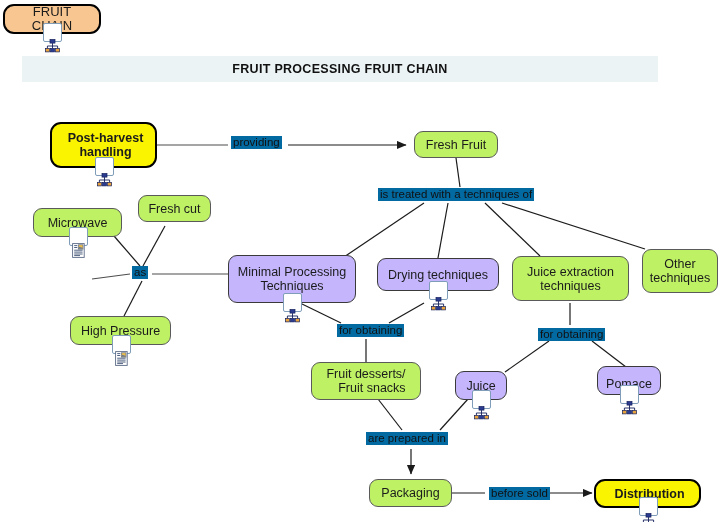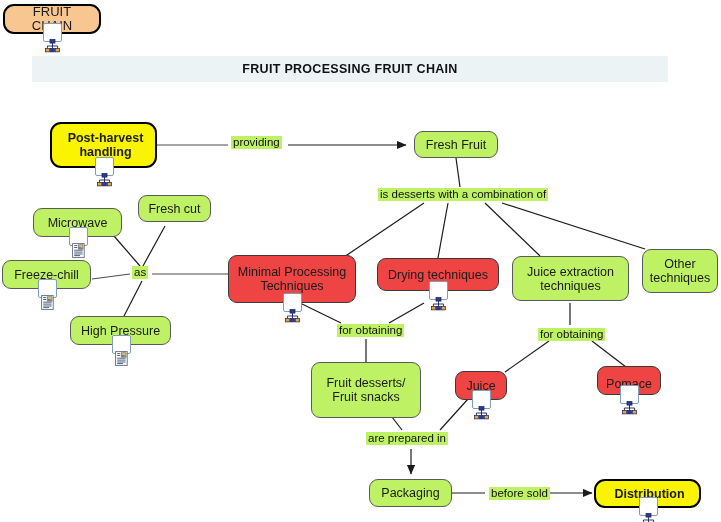--- a/index.html
+++ b/index.html
@@ -35,21 +35,21 @@
     border-radius: 9px;
     background: #bef264;
     color: #1b1b1b;
     font-size: 12.5px;
     line-height: 14px;
     padding: 3px 8px;
     white-space: pre-line;
     z-index: 5;
   }
   .node.accent {
-    background: #ef4444;
+    background: #c4b5fd;
     border-color: #3a3a3a;
     border-width: 1px;
   }
   .node.root {
     background: #fbf400;
     border: 2px solid #000000;
     font-weight: bold;
     border-radius: 11px;
     padding-left: 12px;
   }
@@ -73,29 +73,29 @@
     display: block;
     z-index: 6;
   }
   .badge svg { display:block; width:17px; height:17px; }
   
   .elabel {
     position: absolute;
     font-size: 11.5px;
     line-height: 13px;
     color: #111111;
-    background: #bef264;
+    background: #0369a1;
     padding: 0 2px;
     white-space: nowrap;
     z-index: 4;
   }
   
   #banner {
     position: absolute;
-    left: 32px; top: 56px;
+    left: 22px; top: 56px;
     width: 636px; height: 26px;
     background: #ecf3f5;
     display: flex;
     align-items: center;
     justify-content: center;
   }
   #banner span {
     font-size: 12.5px;
     font-weight: bold;
     letter-spacing: 0.3px;
@@ -194,48 +194,35 @@
           <path d="M4.2,3.6 H7.3 M4.2,5.5 H7.3 M4.2,8.2 H12.6 M4.2,10.1 H12.6 M4.2,12 H12.6 M4.2,13.6 H10"></path>
         </g>
       </svg>
     </span>
   </div>
 
   <div class="node" style="left:138px; top:195px; width:73px; height:27px;">
     <span>Fresh cut</span>
   </div>
 
-  <div class="node" style="left:2px; top:260px; width:89px; height:29px;">
-    <span>Freeze-chill</span>
+
+  <div class="node" style="left:70px; top:316px; width:101px; height:29px;">
+    <span>High Pressure</span>
     <span class="badge">
       <svg viewBox="0 0 17 17" xmlns="http://www.w3.org/2000/svg">
         <rect x="2.6" y="1.6" width="11.6" height="13.8" fill="#ffffff" stroke="#5b6a86" stroke-width="0.9"></rect>
         <rect x="8.3" y="2.8" width="4.7" height="4.3" fill="#f2c14a" stroke="#5b6a86" stroke-width="0.7"></rect>
         <path d="M8.6,6.5 L9.9,4.4 L11,6.1 L11.8,5.2 L12.7,6.6 z" fill="#3b5fa8"></path>
         <g stroke="#3c4f73" stroke-width="0.9">
           <path d="M4.2,3.6 H7.3 M4.2,5.5 H7.3 M4.2,8.2 H12.6 M4.2,10.1 H12.6 M4.2,12 H12.6 M4.2,13.6 H10"></path>
         </g>
       </svg>
     </span>
   </div>
 
-  <div class="node" style="left:70px; top:316px; width:101px; height:29px;">
-    <span>High Pressure</span>
-    <span class="badge">
-      <svg viewBox="0 0 17 17" xmlns="http://www.w3.org/2000/svg">
-        <rect x="2.6" y="1.6" width="11.6" height="13.8" fill="#ffffff" stroke="#5b6a86" stroke-width="0.9"></rect>
-        <rect x="8.3" y="2.8" width="4.7" height="4.3" fill="#f2c14a" stroke="#5b6a86" stroke-width="0.7"></rect>
-        <path d="M8.6,6.5 L9.9,4.4 L11,6.1 L11.8,5.2 L12.7,6.6 z" fill="#3b5fa8"></path>
-        <g stroke="#3c4f73" stroke-width="0.9">
-          <path d="M4.2,3.6 H7.3 M4.2,5.5 H7.3 M4.2,8.2 H12.6 M4.2,10.1 H12.6 M4.2,12 H12.6 M4.2,13.6 H10"></path>
-        </g>
-      </svg>
-    </span>
-  </div>
-
   <div class="node accent" style="left:228px; top:255px; width:128px; height:48px;">
     <span>Minimal Processing
 Techniques</span>
     <span class="badge">
       <svg viewBox="0 0 17 17" xmlns="http://www.w3.org/2000/svg">
         <rect x="6" y="1.5" width="5" height="3.6" fill="#2b3b8f" stroke="#16215c" stroke-width="0.7"></rect>
         <path d="M8.5,5.1 L8.5,8 M3.4,8 L13.6,8 M3.4,8 L3.4,10.4 M8.5,8 L8.5,10.4 M13.6,8 L13.6,10.4" stroke="#16215c" stroke-width="0.9" fill="none"></path>
         <rect x="1.4" y="10.4" width="4" height="3.5" fill="#e8a33d" stroke="#16215c" stroke-width="0.7"></rect>
         <rect x="6.5" y="10.4" width="4" height="3.5" fill="#2b3b8f" stroke="#16215c" stroke-width="0.7"></rect>
         <rect x="11.6" y="10.4" width="4" height="3.5" fill="#e8a33d" stroke="#16215c" stroke-width="0.7"></rect>
@@ -259,21 +246,21 @@
   <div class="node" style="left:512px; top:256px; width:117px; height:45px;">
     <span>Juice extraction
 techniques</span>
   </div>
 
   <div class="node" style="left:642px; top:249px; width:76px; height:44px;">
     <span>Other
 techniques</span>
   </div>
 
-  <div class="node" style="left:311px; top:362px; width:110px; height:56px;">
+  <div class="node" style="left:311px; top:362px; width:110px; height:38px;text-align:right;">
     <span>Fruit desserts/
 Fruit snacks</span>
   </div>
 
   <div class="node accent" style="left:455px; top:371px; width:52px; height:29px;text-align:right;">
     <span>Juice</span>
     <span class="badge">
       <svg viewBox="0 0 17 17" xmlns="http://www.w3.org/2000/svg">
         <rect x="6" y="1.5" width="5" height="3.6" fill="#2b3b8f" stroke="#16215c" stroke-width="0.7"></rect>
         <path d="M8.5,5.1 L8.5,8 M3.4,8 L13.6,8 M3.4,8 L3.4,10.4 M8.5,8 L8.5,10.4 M13.6,8 L13.6,10.4" stroke="#16215c" stroke-width="0.9" fill="none"></path>
@@ -309,21 +296,21 @@
         <path d="M8.5,5.1 L8.5,8 M3.4,8 L13.6,8 M3.4,8 L3.4,10.4 M8.5,8 L8.5,10.4 M13.6,8 L13.6,10.4" stroke="#16215c" stroke-width="0.9" fill="none"></path>
         <rect x="1.4" y="10.4" width="4" height="3.5" fill="#e8a33d" stroke="#16215c" stroke-width="0.7"></rect>
         <rect x="6.5" y="10.4" width="4" height="3.5" fill="#2b3b8f" stroke="#16215c" stroke-width="0.7"></rect>
         <rect x="11.6" y="10.4" width="4" height="3.5" fill="#e8a33d" stroke="#16215c" stroke-width="0.7"></rect>
       </svg>
     </span>
   </div>
 
   <div class="elabel" style="left:231px; top:136px;">providing</div>
 
-  <div class="elabel" style="left:378px; top:188px;">is desserts with a combination of</div>
+  <div class="elabel" style="left:378px; top:188px;">is treated with a techniques of</div>
 
   <div class="elabel" style="left:132px; top:266px;">as</div>
 
   <div class="elabel" style="left:337px; top:324px;">for obtaining</div>
 
   <div class="elabel" style="left:538px; top:328px;">for obtaining</div>
 
   <div class="elabel" style="left:366px; top:432px;">are prepared in</div>
 
   <div class="elabel" style="left:489px; top:487px;">before sold</div>

